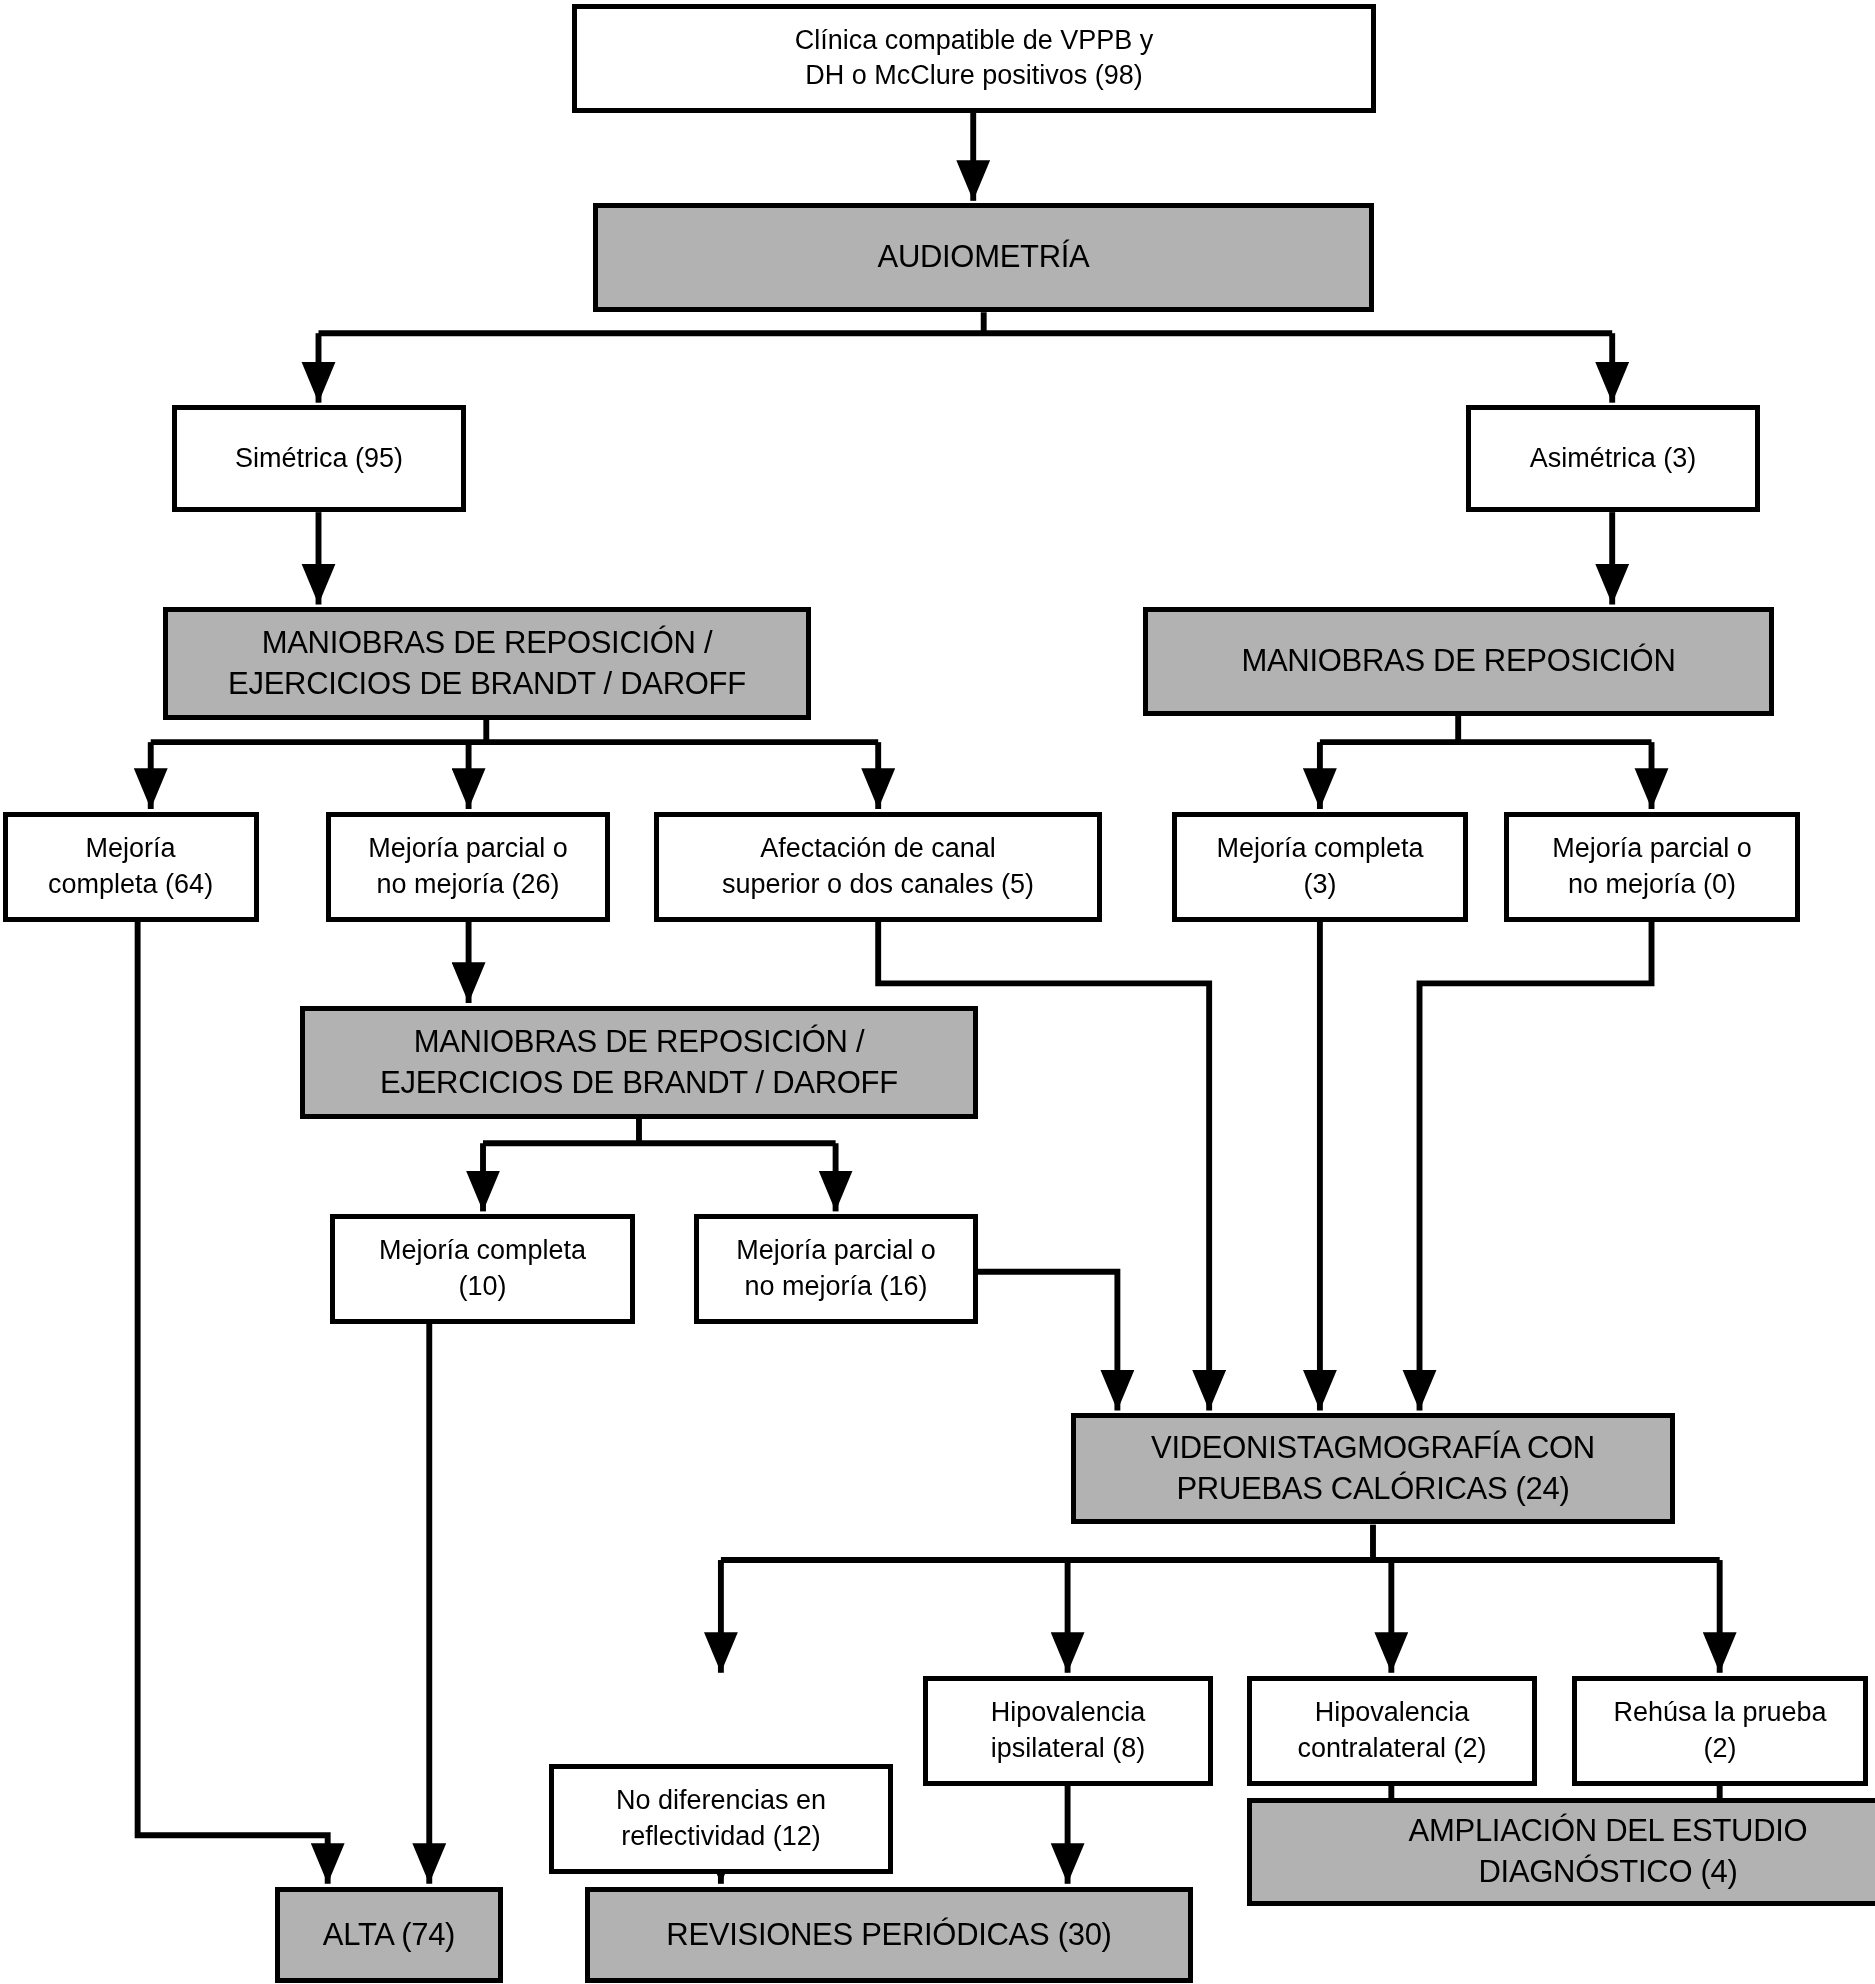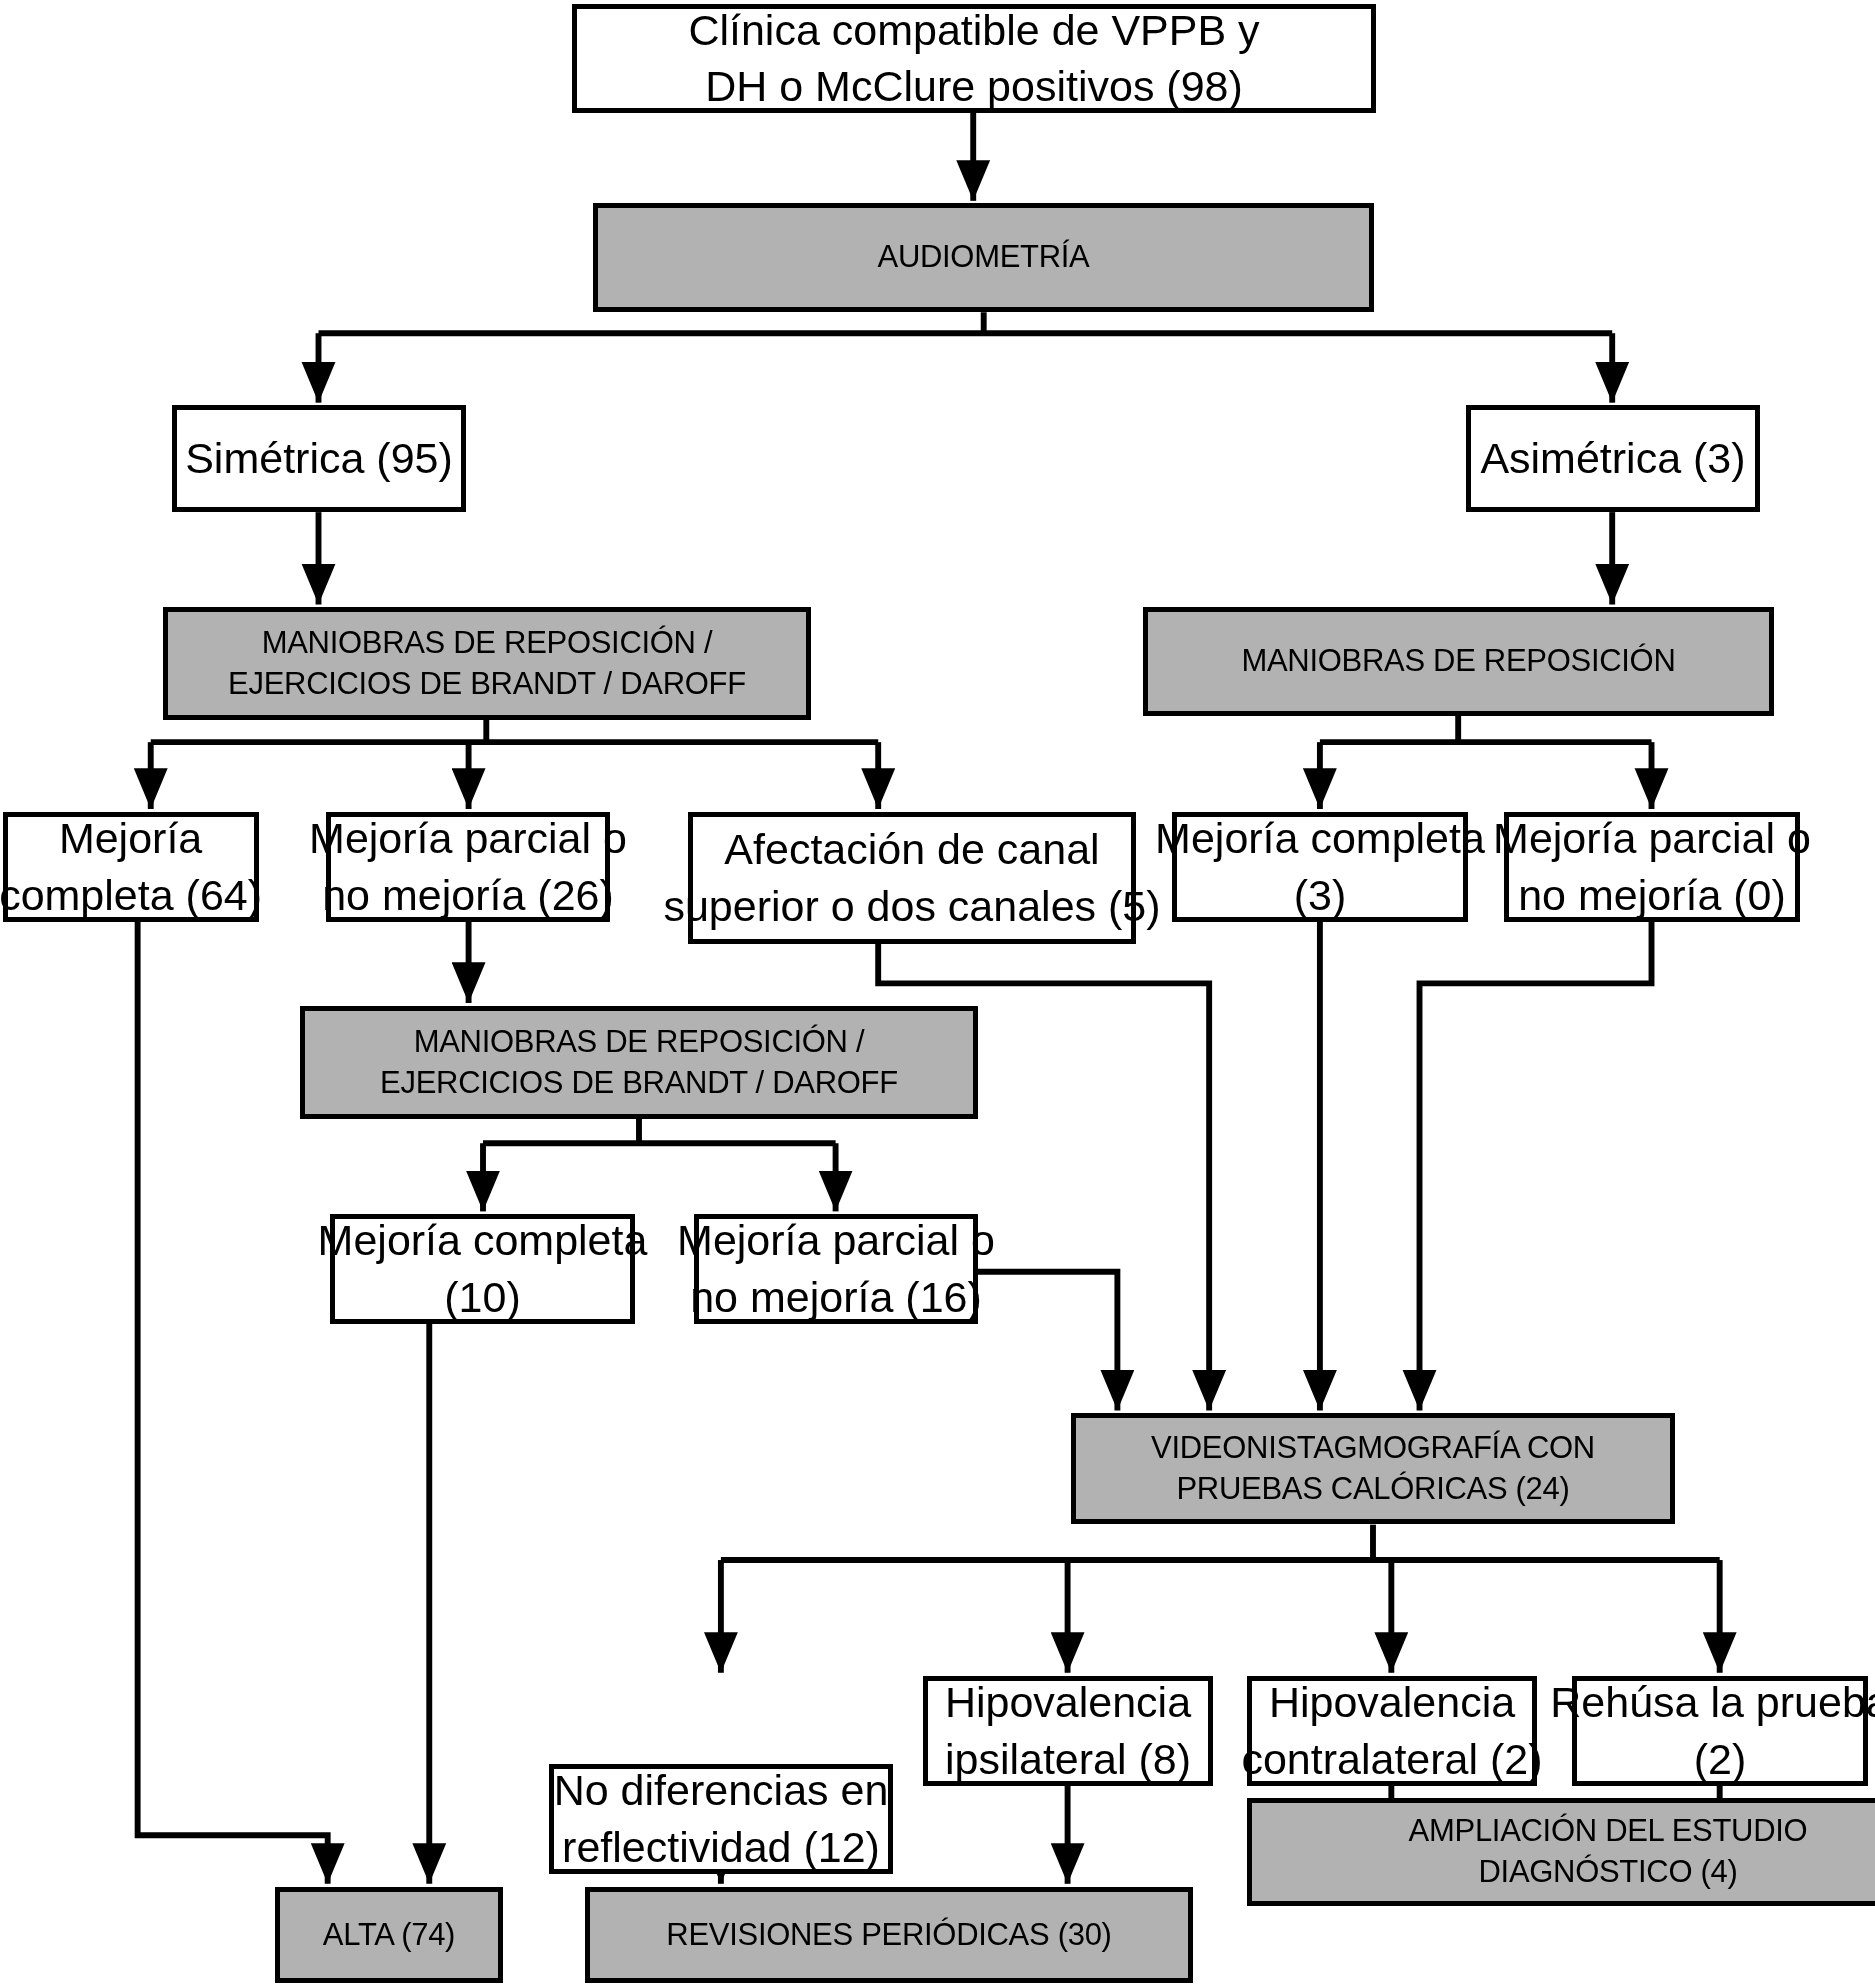--- a/index.html
+++ b/index.html
@@ -16,21 +16,21 @@
     box-sizing:border-box;
     border:5.2px solid #000;
     background:#ffffff;
     display:flex;align-items:center;justify-content:center;
     text-align:center;
   }
   .node.gray{background:var(--gray,#b2b2b2);text-align:center;}
   .node span{
     white-space:pre;
     line-height:1.32;
-    font-size:43px;
+    font-size:27px;
   }
   .node.gray span{font-size:31px;letter-spacing:-0.3px;}
 </style>
 </head>
 <body>
 
 <div class="stage">
 
   <svg class="wires" width="1875" height="1985" viewBox="0 0 2861 3028">
     <defs>
@@ -110,21 +110,21 @@
   <div class="node" style="left:2.6px;top:812px;width:256px;height:110px">
     <span>Mejoría
 completa (64)</span>
   </div>
 
   <div class="node" style="left:326px;top:812px;width:284px;height:110px">
     <span>Mejoría parcial o
 no mejoría (26)</span>
   </div>
 
-  <div class="node" style="left:688px;top:812px;width:448px;height:132px">
+  <div class="node" style="left:654px;top:812px;width:448px;height:110px">
     <span>Afectación de canal
 superior o dos canales (5)</span>
   </div>
 
   <div class="node" style="left:1172px;top:812px;width:296px;height:110px">
     <span>Mejoría completa
 (3)</span>
   </div>
 
   <div class="node" style="left:1504px;top:812px;width:296px;height:110px">

